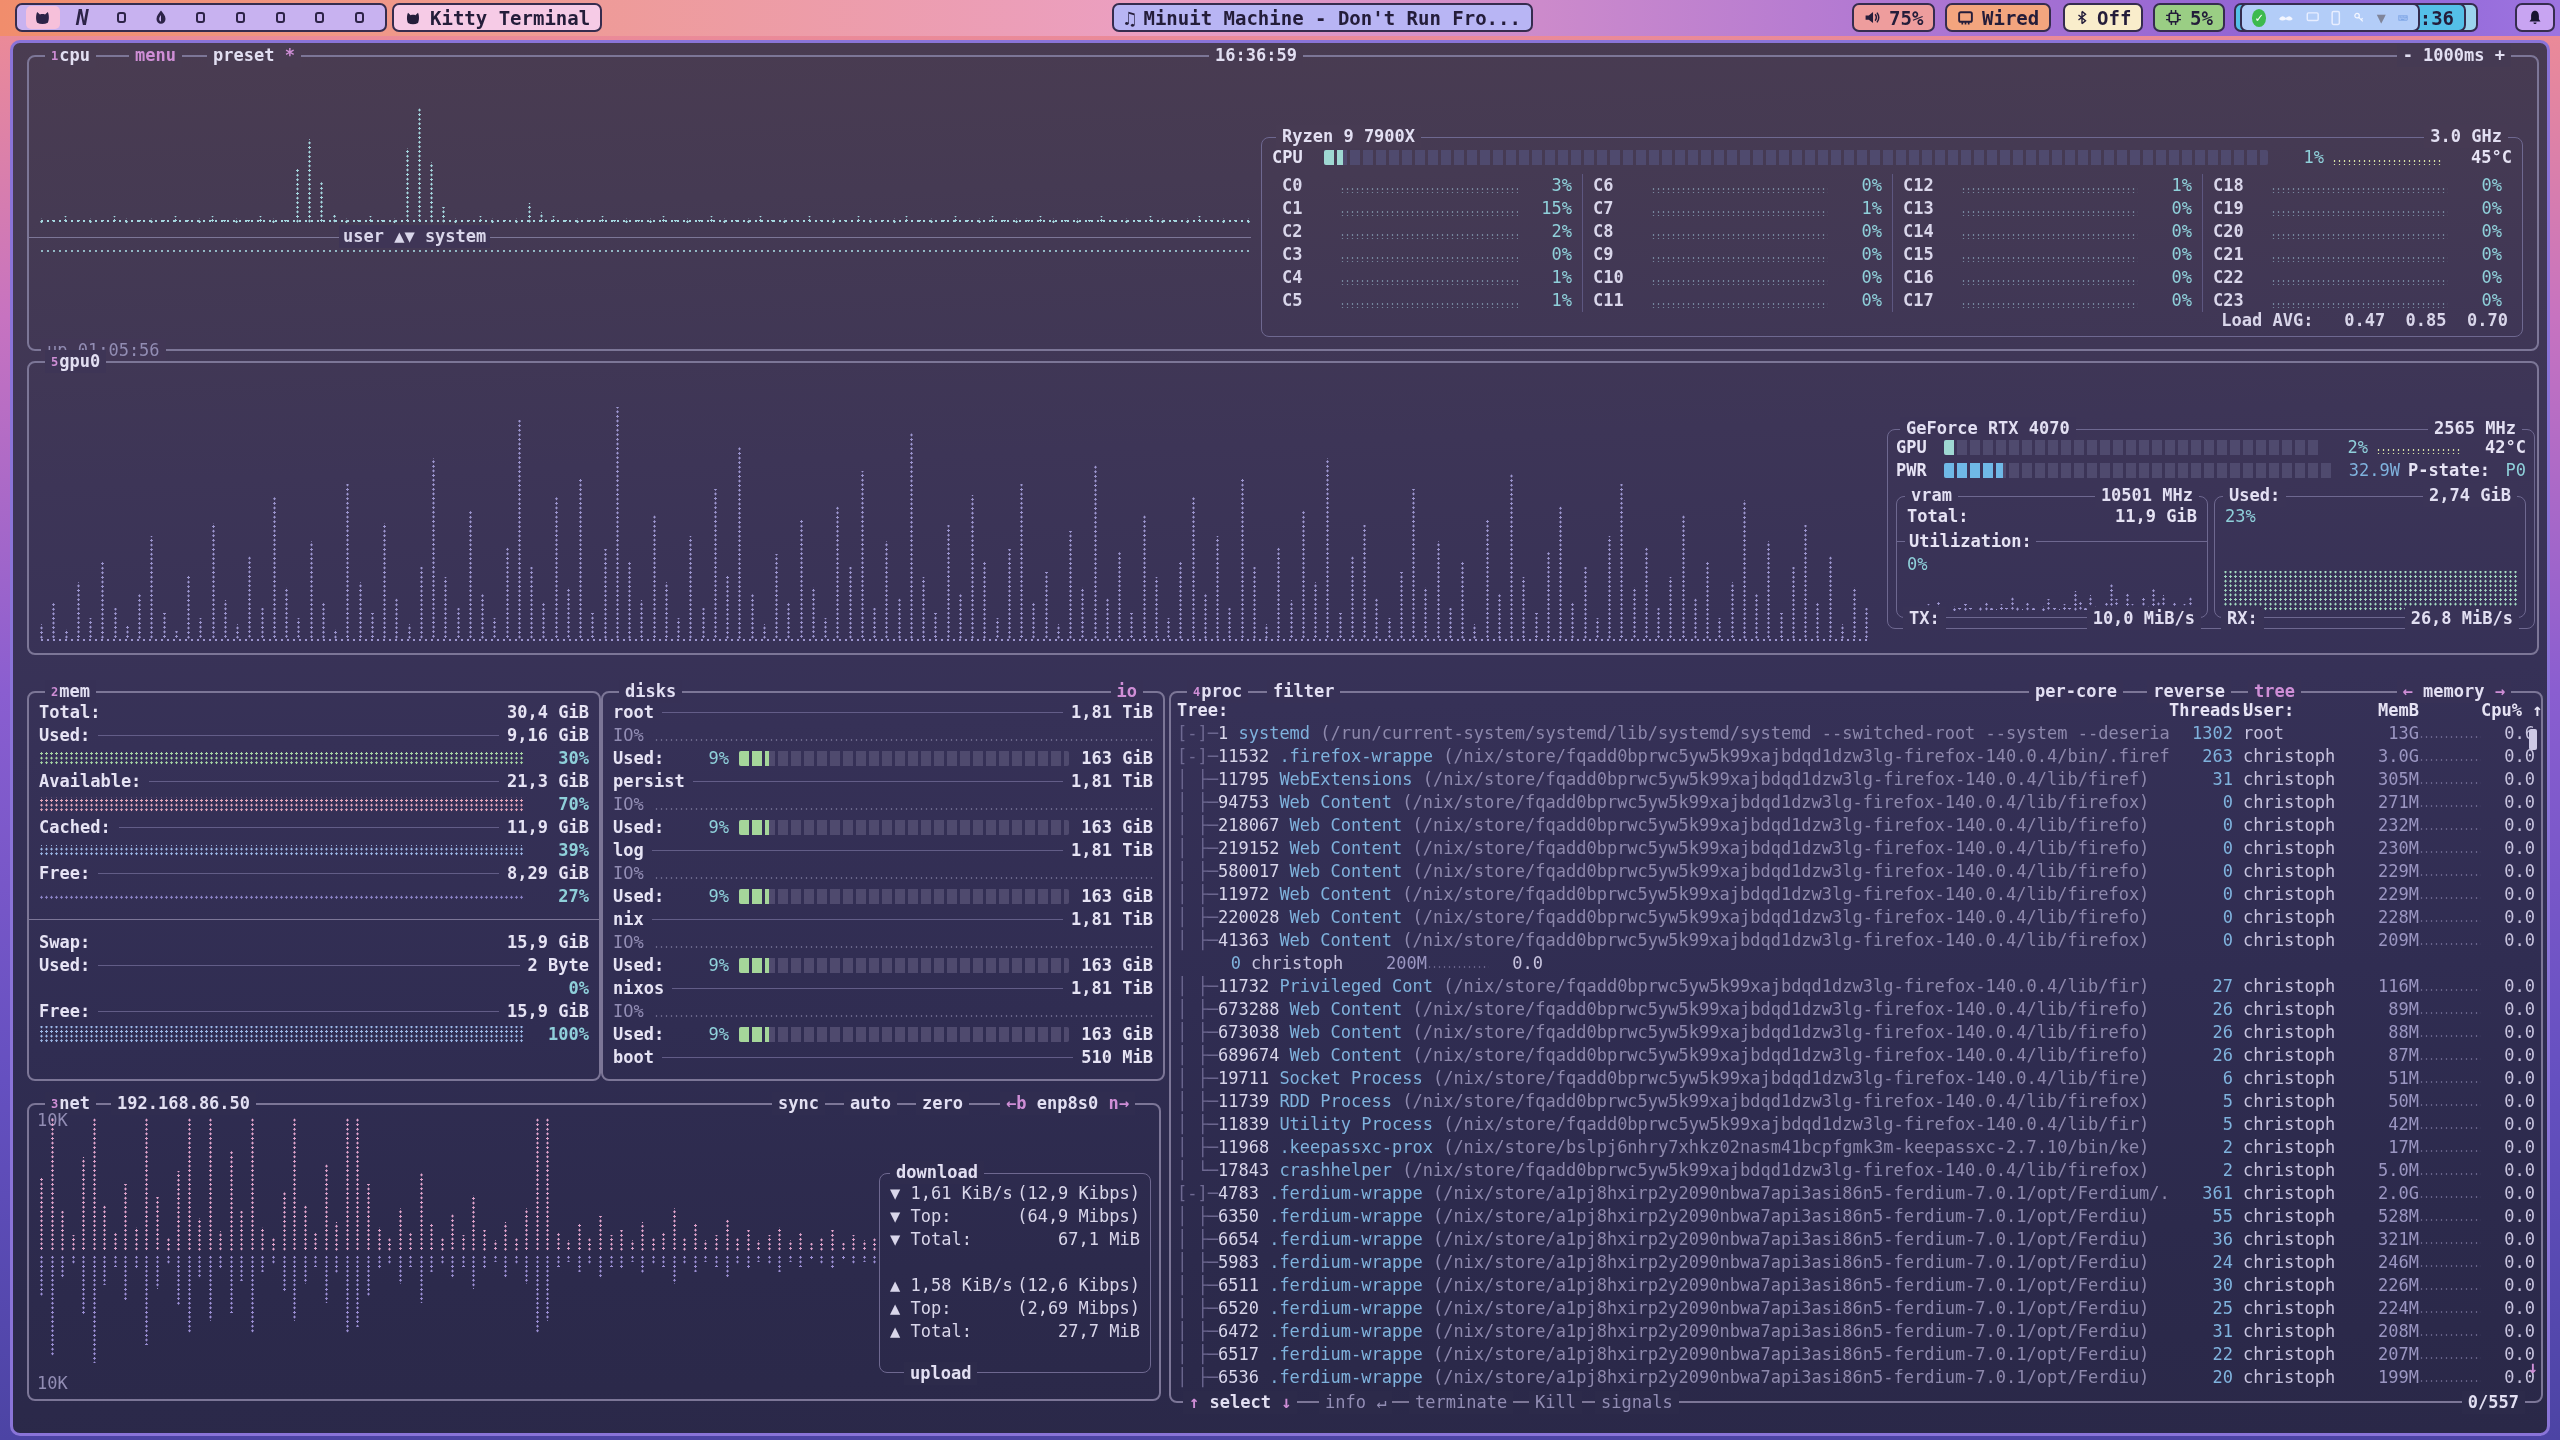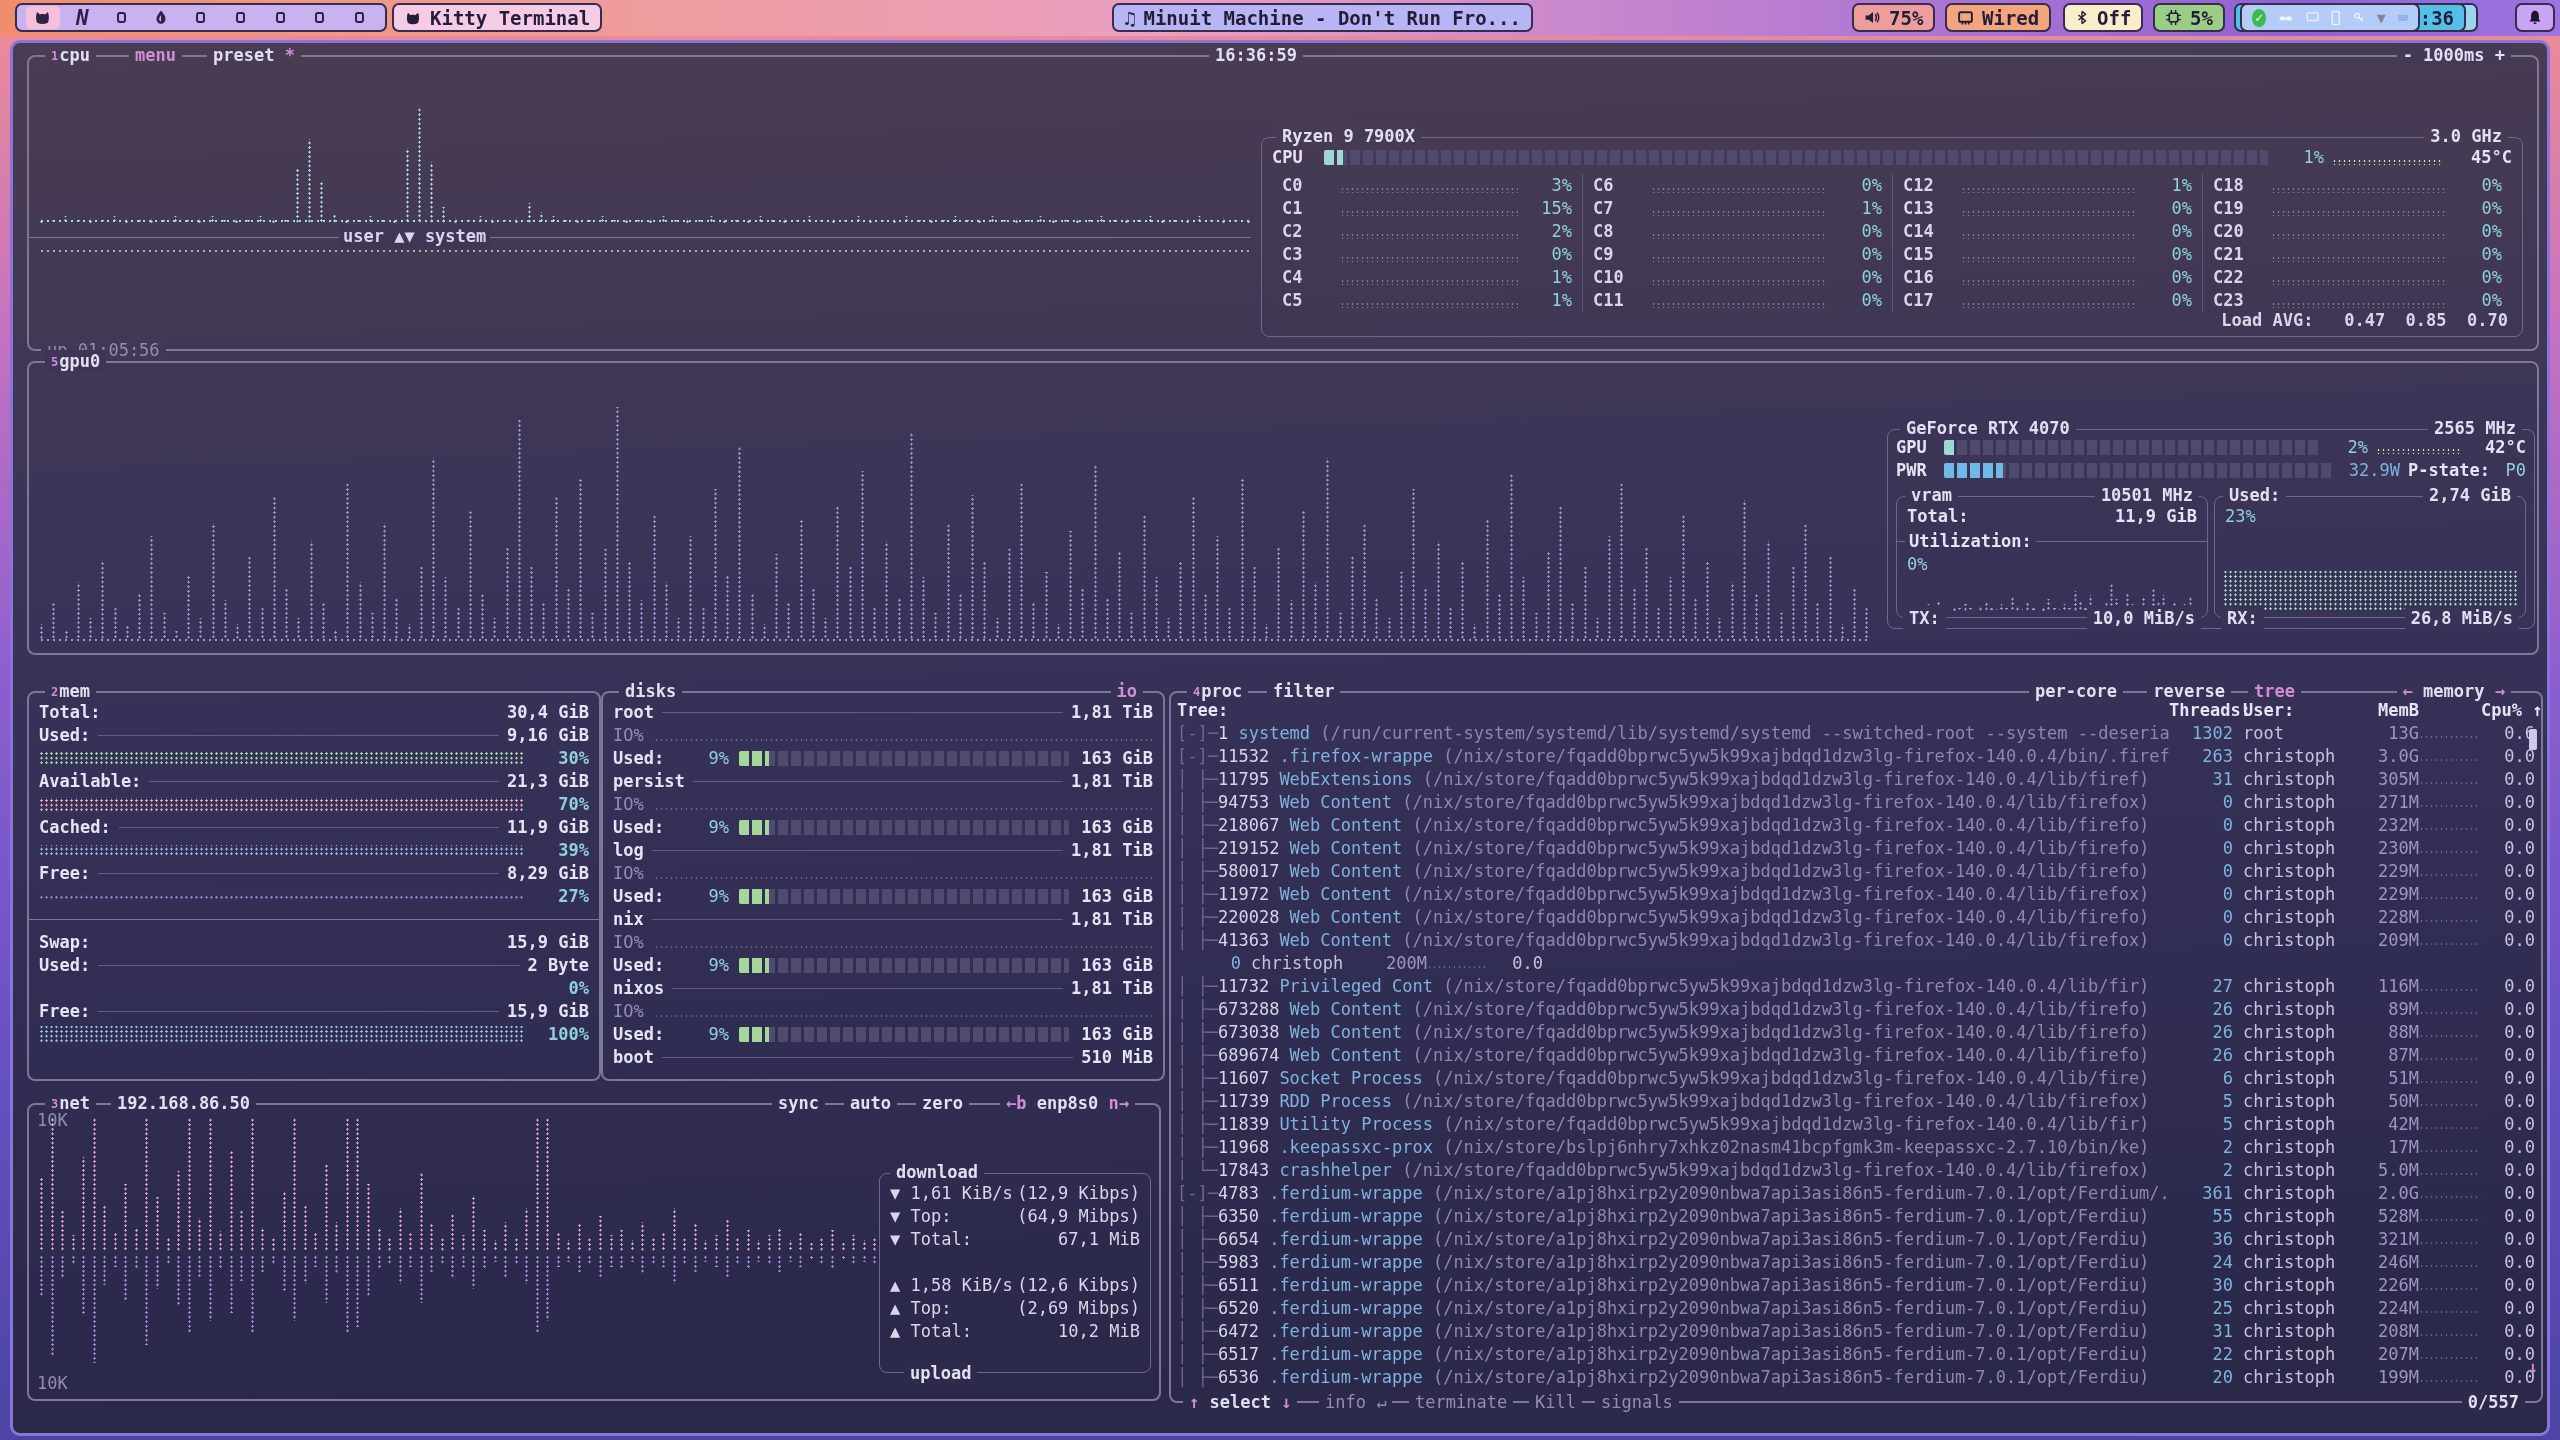--- a/index.html
+++ b/index.html
@@ -1076,21 +1076,21 @@
 
     <div class="panel" style="left:850px;top:68px;width:272px;height:200px;border-width:1.5px;border-color:#6e6890">
       <span class="blbl" style="left:10px;background:#2f2c4e">download</span>
       <div style="padding-top:8px">
         <div class="nbrow"><span>▼ 1,61 KiB/s</span><span class="nbv">(12,9 Kibps)</span></div>
         <div class="nbrow"><span>▼ Top:</span><span class="nbv">(64,9 Mibps)</span></div>
         <div class="nbrow"><span>▼ Total:</span><span class="nbv">67,1 MiB</span></div>
         <div style="height:23px"></div>
         <div class="nbrow"><span>▲ 1,58 KiB/s</span><span class="nbv">(12,6 Kibps)</span></div>
         <div class="nbrow"><span>▲ Top:</span><span class="nbv">(2,69 Mibps)</span></div>
-        <div class="nbrow"><span>▲ Total:</span><span class="nbv">10,2 MiB</span></div>
+        <div class="nbrow"><span>▲ Total:</span><span class="nbv">27,7 MiB</span></div>
       </div>
       <span class="bbot" style="left:24px;background:#2d2b4b">upload</span>
     </div>
   </div>
 
   <div class="panel" style="left:1152px;top:644px;width:1374px;height:712px">
     <span class="blbl" style="left:16px;background:#373156"><sup class="n">4</sup><span>proc</span></span>
     <span class="blbl" style="left:96px;background:#373156">filter</span>
     <span class="blbl" style="right:418px;background:#373156">per-core</span>
     <span class="blbl" style="right:310px;background:#373156">reverse</span>
@@ -1114,21 +1114,21 @@
           <div class="prow"><span class="pl"><span class="pfx">│ ├─</span><span class="pid">219152 </span><span class="pnm">Web Content </span><span class="pcm">(/nix/store/fqadd0bprwc5yw5k99xajbdqd1dzw3lg-firefox-140.0.4/lib/firefo)</span></span><span class="cthr">0</span><span class="cusr">christoph</span><span class="cmem">230M</span><span class="cdot"></span><span class="ccpu">0.0</span></div>
           <div class="prow"><span class="pl"><span class="pfx">│ ├─</span><span class="pid">580017 </span><span class="pnm">Web Content </span><span class="pcm">(/nix/store/fqadd0bprwc5yw5k99xajbdqd1dzw3lg-firefox-140.0.4/lib/firefo)</span></span><span class="cthr">0</span><span class="cusr">christoph</span><span class="cmem">229M</span><span class="cdot"></span><span class="ccpu">0.0</span></div>
           <div class="prow"><span class="pl"><span class="pfx">│ ├─</span><span class="pid">11972 </span><span class="pnm">Web Content </span><span class="pcm">(/nix/store/fqadd0bprwc5yw5k99xajbdqd1dzw3lg-firefox-140.0.4/lib/firefox)</span></span><span class="cthr">0</span><span class="cusr">christoph</span><span class="cmem">229M</span><span class="cdot"></span><span class="ccpu">0.0</span></div>
           <div class="prow"><span class="pl"><span class="pfx">│ ├─</span><span class="pid">220028 </span><span class="pnm">Web Content </span><span class="pcm">(/nix/store/fqadd0bprwc5yw5k99xajbdqd1dzw3lg-firefox-140.0.4/lib/firefo)</span></span><span class="cthr">0</span><span class="cusr">christoph</span><span class="cmem">228M</span><span class="cdot"></span><span class="ccpu">0.0</span></div>
           <div class="prow"><span class="pl"><span class="pfx">│ ├─</span><span class="pid">41363 </span><span class="pnm">Web Content </span><span class="pcm">(/nix/store/fqadd0bprwc5yw5k99xajbdqd1dzw3lg-firefox-140.0.4/lib/firefox)</span></span><span class="cthr">0</span><span class="cusr">christoph</span><span class="cmem">209M</span><span class="cdot"></span><span class="ccpu">0.0</span></div>
           <div class="prow"><span class="cthr">0</span><span class="cusr">christoph</span><span class="cmem">200M</span><span class="cdot"></span><span class="ccpu">0.0</span></div>
           <div class="prow"><span class="pl"><span class="pfx">│ ├─</span><span class="pid">11732 </span><span class="pnm">Privileged Cont </span><span class="pcm">(/nix/store/fqadd0bprwc5yw5k99xajbdqd1dzw3lg-firefox-140.0.4/lib/fir)</span></span><span class="cthr">27</span><span class="cusr">christoph</span><span class="cmem">116M</span><span class="cdot"></span><span class="ccpu">0.0</span></div>
           <div class="prow"><span class="pl"><span class="pfx">│ ├─</span><span class="pid">673288 </span><span class="pnm">Web Content </span><span class="pcm">(/nix/store/fqadd0bprwc5yw5k99xajbdqd1dzw3lg-firefox-140.0.4/lib/firefo)</span></span><span class="cthr">26</span><span class="cusr">christoph</span><span class="cmem">89M</span><span class="cdot"></span><span class="ccpu">0.0</span></div>
           <div class="prow"><span class="pl"><span class="pfx">│ ├─</span><span class="pid">673038 </span><span class="pnm">Web Content </span><span class="pcm">(/nix/store/fqadd0bprwc5yw5k99xajbdqd1dzw3lg-firefox-140.0.4/lib/firefo)</span></span><span class="cthr">26</span><span class="cusr">christoph</span><span class="cmem">88M</span><span class="cdot"></span><span class="ccpu">0.0</span></div>
           <div class="prow"><span class="pl"><span class="pfx">│ ├─</span><span class="pid">689674 </span><span class="pnm">Web Content </span><span class="pcm">(/nix/store/fqadd0bprwc5yw5k99xajbdqd1dzw3lg-firefox-140.0.4/lib/firefo)</span></span><span class="cthr">26</span><span class="cusr">christoph</span><span class="cmem">87M</span><span class="cdot"></span><span class="ccpu">0.0</span></div>
-          <div class="prow"><span class="pl"><span class="pfx">│ ├─</span><span class="pid">11607 </span><span class="pnm">Socket Process </span><span class="pcm">(/nix/store/fqadd0bprwc5yw5k99xajbdqd1dzw3lg-firefox-140.0.4/lib/fire)</span></span><span class="cthr">6</span><span class="cusr">christoph</span><span class="cmem">51M</span><span class="cdot"></span><span class="ccpu">0.0</span></div>
+          <div class="prow"><span class="pl"><span class="pfx">│ ├─</span><span class="pid">19711 </span><span class="pnm">Socket Process </span><span class="pcm">(/nix/store/fqadd0bprwc5yw5k99xajbdqd1dzw3lg-firefox-140.0.4/lib/fire)</span></span><span class="cthr">6</span><span class="cusr">christoph</span><span class="cmem">51M</span><span class="cdot"></span><span class="ccpu">0.0</span></div>
           <div class="prow"><span class="pl"><span class="pfx">│ ├─</span><span class="pid">11739 </span><span class="pnm">RDD Process </span><span class="pcm">(/nix/store/fqadd0bprwc5yw5k99xajbdqd1dzw3lg-firefox-140.0.4/lib/firefox)</span></span><span class="cthr">5</span><span class="cusr">christoph</span><span class="cmem">50M</span><span class="cdot"></span><span class="ccpu">0.0</span></div>
           <div class="prow"><span class="pl"><span class="pfx">│ ├─</span><span class="pid">11839 </span><span class="pnm">Utility Process </span><span class="pcm">(/nix/store/fqadd0bprwc5yw5k99xajbdqd1dzw3lg-firefox-140.0.4/lib/fir)</span></span><span class="cthr">5</span><span class="cusr">christoph</span><span class="cmem">42M</span><span class="cdot"></span><span class="ccpu">0.0</span></div>
           <div class="prow"><span class="pl"><span class="pfx">│ ├─</span><span class="pid">11968 </span><span class="pnm">.keepassxc-prox </span><span class="pcm">(/nix/store/bslpj6nhry7xhkz02nasm41bcpfgmk3m-keepassxc-2.7.10/bin/ke)</span></span><span class="cthr">2</span><span class="cusr">christoph</span><span class="cmem">17M</span><span class="cdot"></span><span class="ccpu">0.0</span></div>
           <div class="prow"><span class="pl"><span class="pfx">│ └─</span><span class="pid">17843 </span><span class="pnm">crashhelper </span><span class="pcm">(/nix/store/fqadd0bprwc5yw5k99xajbdqd1dzw3lg-firefox-140.0.4/lib/firefox)</span></span><span class="cthr">2</span><span class="cusr">christoph</span><span class="cmem">5.0M</span><span class="cdot"></span><span class="ccpu">0.0</span></div>
           <div class="prow"><span class="pl"><span class="pfx">[-]─</span><span class="pid">4783 </span><span class="pnm">.ferdium-wrappe </span><span class="pcm">(/nix/store/a1pj8hxirp2y2090nbwa7api3asi86n5-ferdium-7.0.1/opt/Ferdium/.)</span></span><span class="cthr">361</span><span class="cusr">christoph</span><span class="cmem">2.0G</span><span class="cdot"></span><span class="ccpu">0.0</span></div>
           <div class="prow"><span class="pl"><span class="pfx">│ ├─</span><span class="pid">6350 </span><span class="pnm">.ferdium-wrappe </span><span class="pcm">(/nix/store/a1pj8hxirp2y2090nbwa7api3asi86n5-ferdium-7.0.1/opt/Ferdiu)</span></span><span class="cthr">55</span><span class="cusr">christoph</span><span class="cmem">528M</span><span class="cdot"></span><span class="ccpu">0.0</span></div>
           <div class="prow"><span class="pl"><span class="pfx">│ ├─</span><span class="pid">6654 </span><span class="pnm">.ferdium-wrappe </span><span class="pcm">(/nix/store/a1pj8hxirp2y2090nbwa7api3asi86n5-ferdium-7.0.1/opt/Ferdiu)</span></span><span class="cthr">36</span><span class="cusr">christoph</span><span class="cmem">321M</span><span class="cdot"></span><span class="ccpu">0.0</span></div>
           <div class="prow"><span class="pl"><span class="pfx">│ ├─</span><span class="pid">5983 </span><span class="pnm">.ferdium-wrappe </span><span class="pcm">(/nix/store/a1pj8hxirp2y2090nbwa7api3asi86n5-ferdium-7.0.1/opt/Ferdiu)</span></span><span class="cthr">24</span><span class="cusr">christoph</span><span class="cmem">246M</span><span class="cdot"></span><span class="ccpu">0.0</span></div>
           <div class="prow"><span class="pl"><span class="pfx">│ ├─</span><span class="pid">6511 </span><span class="pnm">.ferdium-wrappe </span><span class="pcm">(/nix/store/a1pj8hxirp2y2090nbwa7api3asi86n5-ferdium-7.0.1/opt/Ferdiu)</span></span><span class="cthr">30</span><span class="cusr">christoph</span><span class="cmem">226M</span><span class="cdot"></span><span class="ccpu">0.0</span></div>
           <div class="prow"><span class="pl"><span class="pfx">│ ├─</span><span class="pid">6520 </span><span class="pnm">.ferdium-wrappe </span><span class="pcm">(/nix/store/a1pj8hxirp2y2090nbwa7api3asi86n5-ferdium-7.0.1/opt/Ferdiu)</span></span><span class="cthr">25</span><span class="cusr">christoph</span><span class="cmem">224M</span><span class="cdot"></span><span class="ccpu">0.0</span></div>

